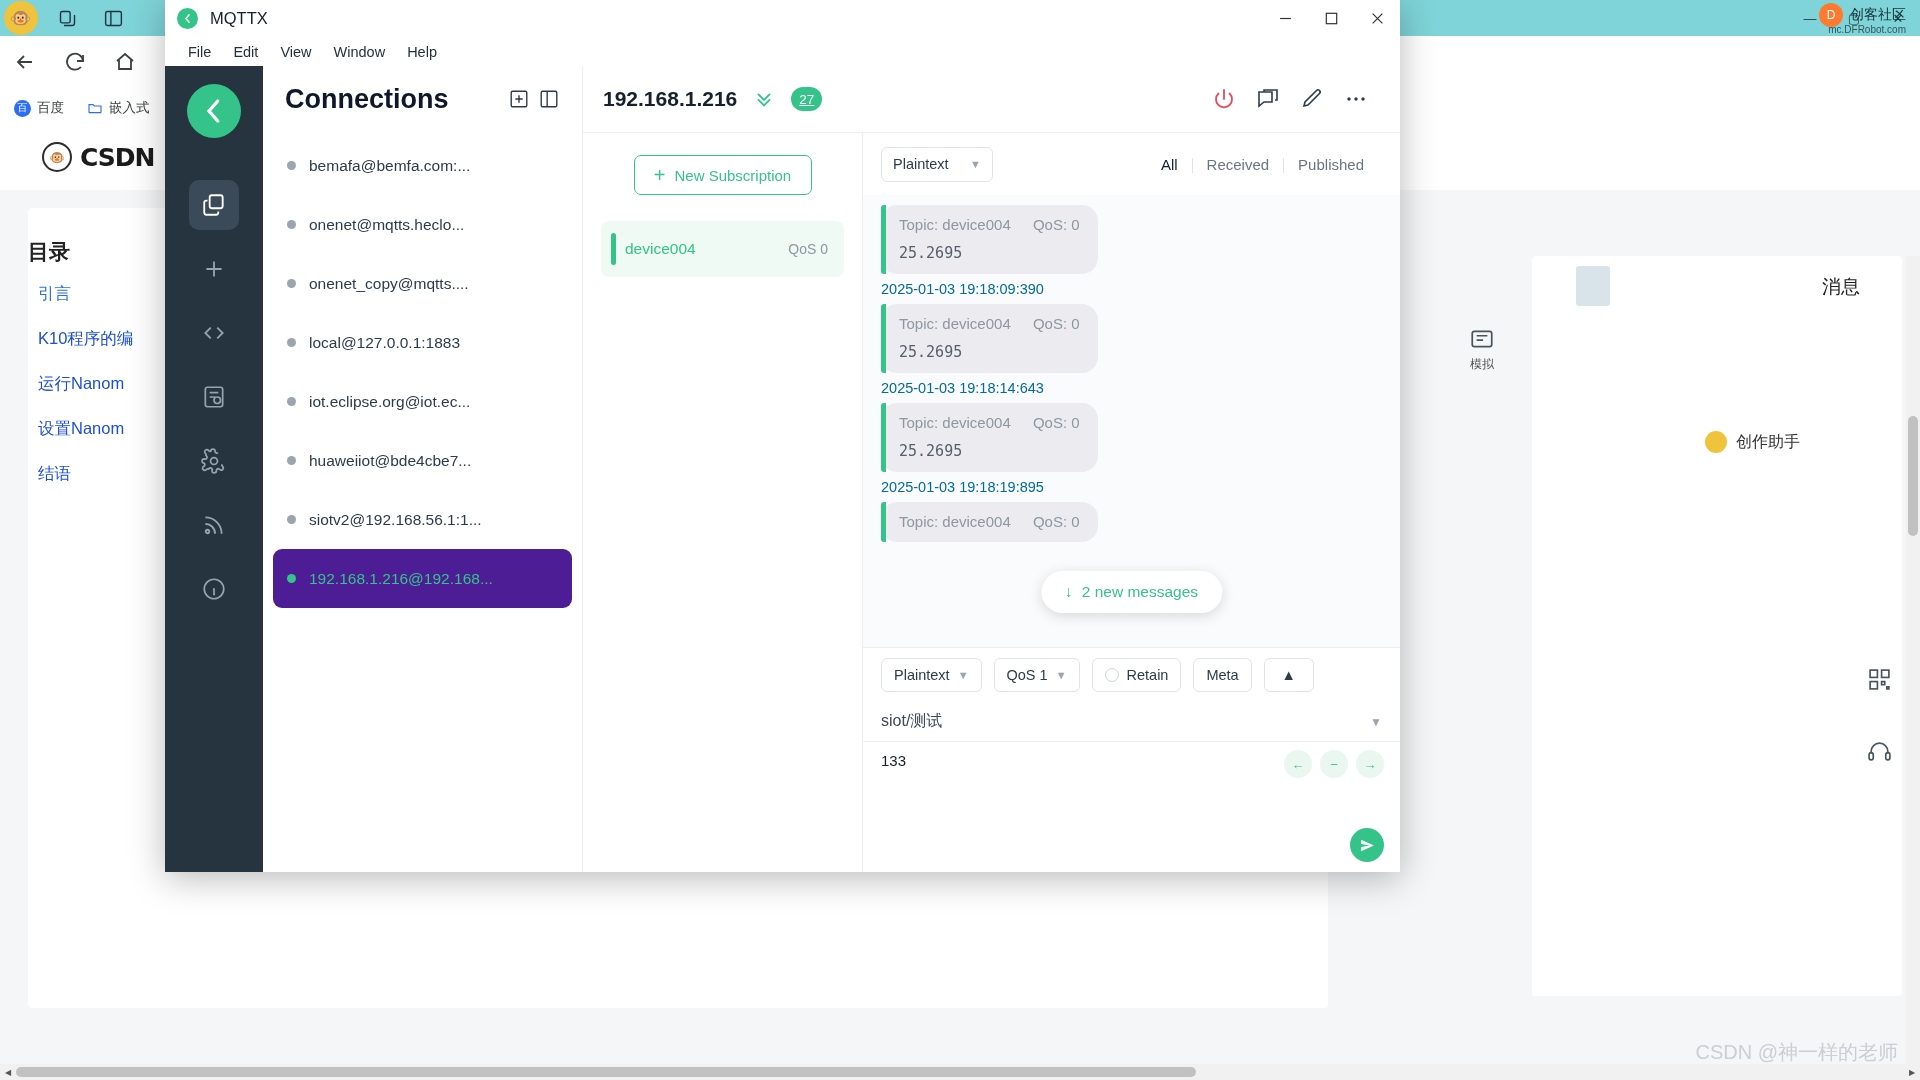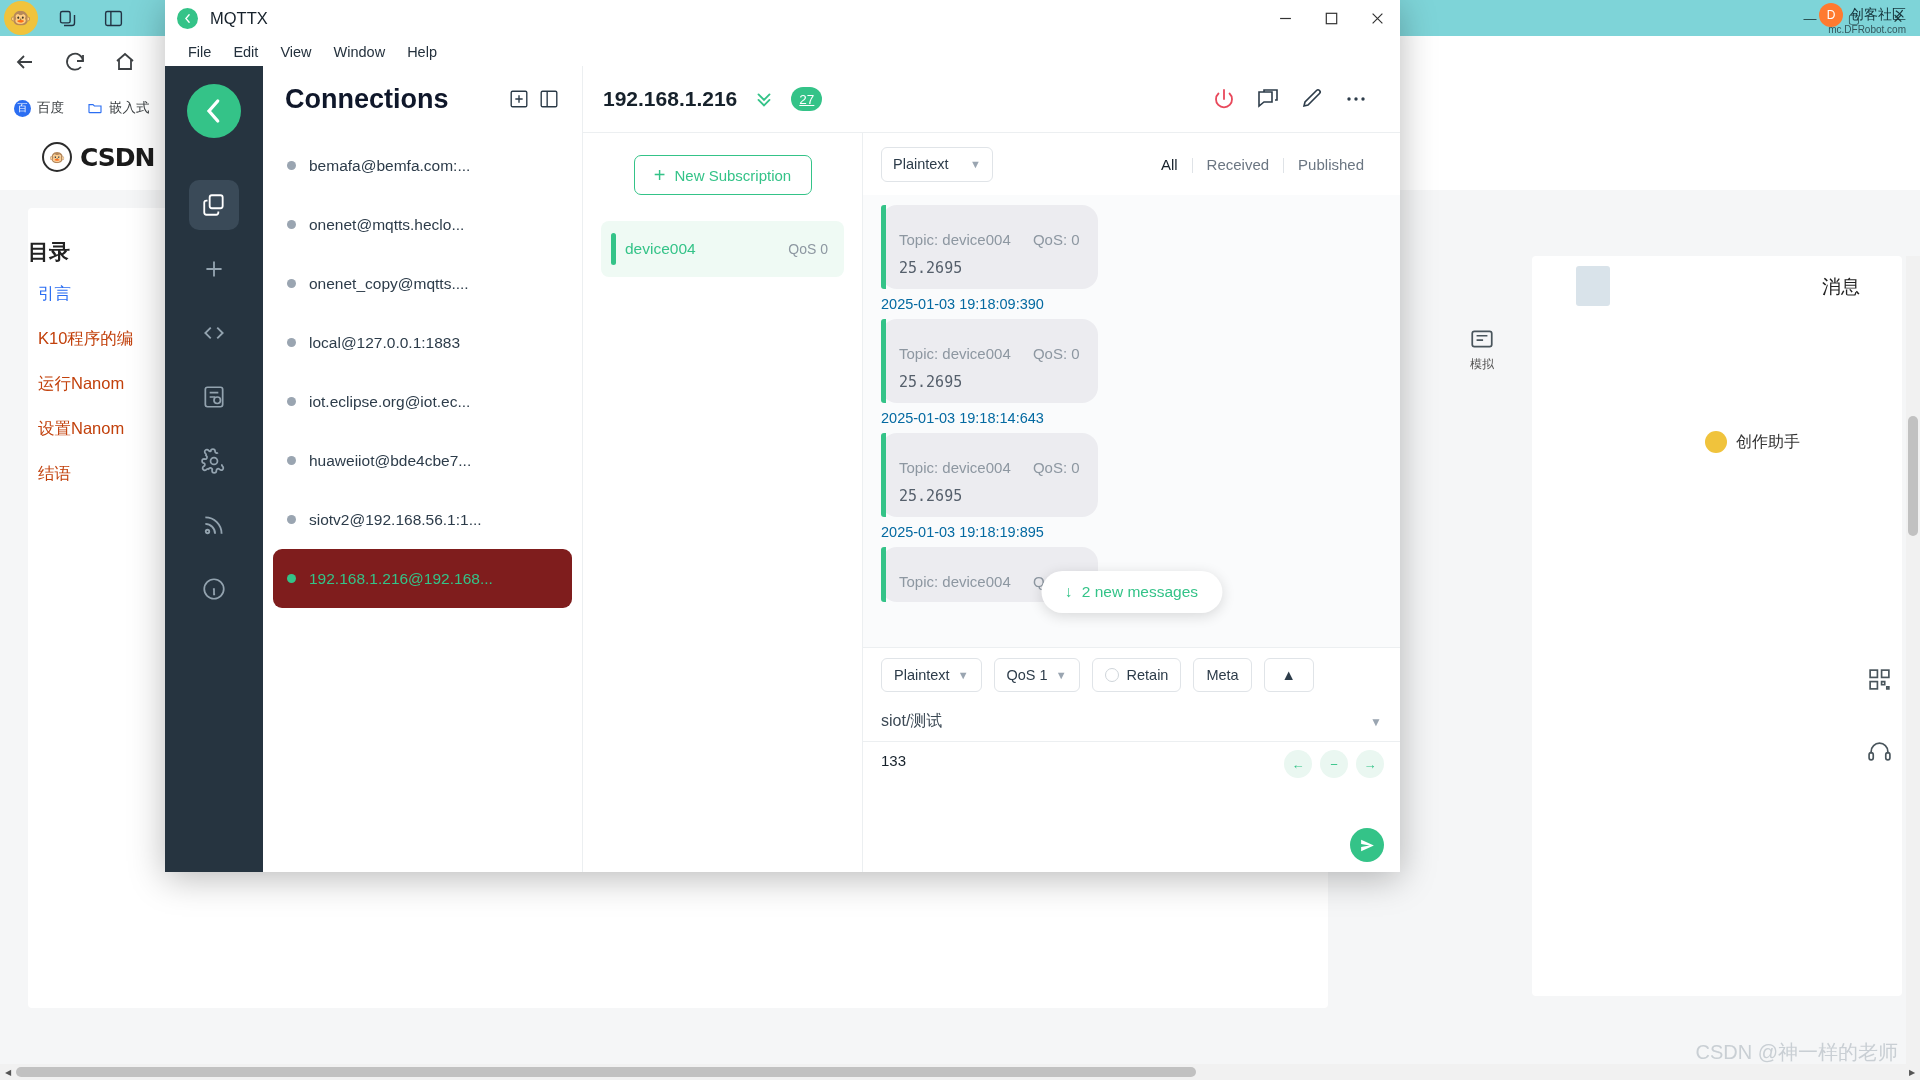--- a/index.html
+++ b/index.html
@@ -49,21 +49,21 @@
   .csdn-logo { position:absolute; left:42px; top:14px; display:flex; align-items:center; gap:8px; }
   .csdn-logo .mk { width:30px;height:30px;border-radius:50%;background:#fff;border:2px solid #2c2c2c; display:flex;align-items:center;justify-content:center;font-size:13px;}
   .csdn-logo .wm { font-size:25px; font-weight:bold; color:#1b1b1b; letter-spacing:-1px; font-family:"DejaVu Sans", sans-serif;}
 
   .article-card {
     position:absolute; left:28px; top:80px; width:1300px; height:800px;
     background:#ffffff; border-radius:4px;
   }
   .toc-title { position:absolute; left:28px; top:110px; font-size:21px; color:#222; font-weight:bold; }
   .toc-list { position:absolute; left:38px; top:155px; display:flex; flex-direction:column; gap:23px; }
-  .toc-item { font-size:16.5px; color:#c2410c; }
+  .toc-item { font-size:16.5px; color:#1d4ed8; }
   .toc-item.active { color:#2b6ef2; }
 
   
   .right-rail { position:absolute; right:0; top:128px; width:500px; height:952px; background:#f5f6f7; }
   .rr-panel { position:absolute; right:18px; top:0px; width:370px; height:740px; background:#ffffff; border-radius:4px; }
   .rr-msg { position:absolute; right:60px; top:18px; font-size:19px; color:#222; }
   .rr-av { position:absolute; right:310px; top:10px; width:34px; height:40px; background:#d9e3ea; border-radius:3px; }
   .rr-chip {
     position:absolute; right:120px; top:175px; display:flex; align-items:center; gap:9px;
     font-size:16px; color:#333;
@@ -129,21 +129,21 @@
 
   .conn-list { flex:1; overflow:hidden; padding:4px 10px 0 10px; }
   .conn-item {
     height:59px; display:flex; align-items:center; gap:13px;
     padding:0 14px; border-radius:9px; margin-bottom:0px;
   }
   .conn-item .dot { width:9px; height:9px; border-radius:50%; background:#9aa5b1; flex:none; }
   .conn-item .nm {
     font-size:15.5px; color:#2d3c4a; white-space:nowrap; overflow:hidden; text-overflow:ellipsis;
   }
-  .conn-item.active { background:#7f1d1d; }
+  .conn-item.active { background:#4c1d95; }
   .conn-item.active .dot { background:#34c388; }
   .conn-item.active .nm { color:#34c388; }
 
   
   .mx-main { flex:1; display:flex; flex-direction:column; min-width:0; background:#fff; }
   .main-head { height:66px; display:flex; align-items:center; padding:0 22px 0 20px; flex:none; }
   .mh-title { font-size:21px; font-weight:bold; color:#16212b; }
   .mh-chev { margin-left:16px; color:#34c388; display:flex; align-items:center; }
   .mh-chev svg { width:22px; height:22px; }
   .mh-badge {
@@ -184,21 +184,21 @@
   .sel-box .cv { color:#9aa5b1; font-size:11px; }
   .msg-bar .sp { flex:1; }
   .filters { display:flex; align-items:flex-end; font-size:15px; color:#6b7682; }
   .filters .f { padding:0 14px; }
   .filters .f.active { color:#16212b; }
   .filters .sep { width:1px; height:15px; background:#dfe3e7; }
 
   .msg-scroll { flex:1; background:#fafbfc; overflow:hidden; padding:10px 22px 0 18px; position:relative; }
   .msg-item { margin-bottom:7px; }
   .bubble {
-    position:relative; background:#ececf0; border-radius:16px; padding:26px 18px 12px 18px;
+    position:relative; background:#ececf0; border-radius:16px; padding:11px 18px 12px 18px;
     display:inline-block; min-width:205px;
   }
   .bubble .lb { position:absolute; left:0px; top:0px; width:5px; height:100%; background:#34c388; border-radius:3px 0 0 3px; }
   .bubble .hdr { font-size:15px; color:#8d97a1; }
   .bubble .hdr .qos { margin-left:18px; }
   .bubble .payload { font-family:"DejaVu Sans Mono", monospace; font-size:15px; color:#555f6b; margin-top:11px; }
   .ts { font-size:14.5px; color:#0369a1; margin-top:7px; }
 
   .toast {
     position:absolute; left:50%; transform:translateX(-50%); bottom:34px;

